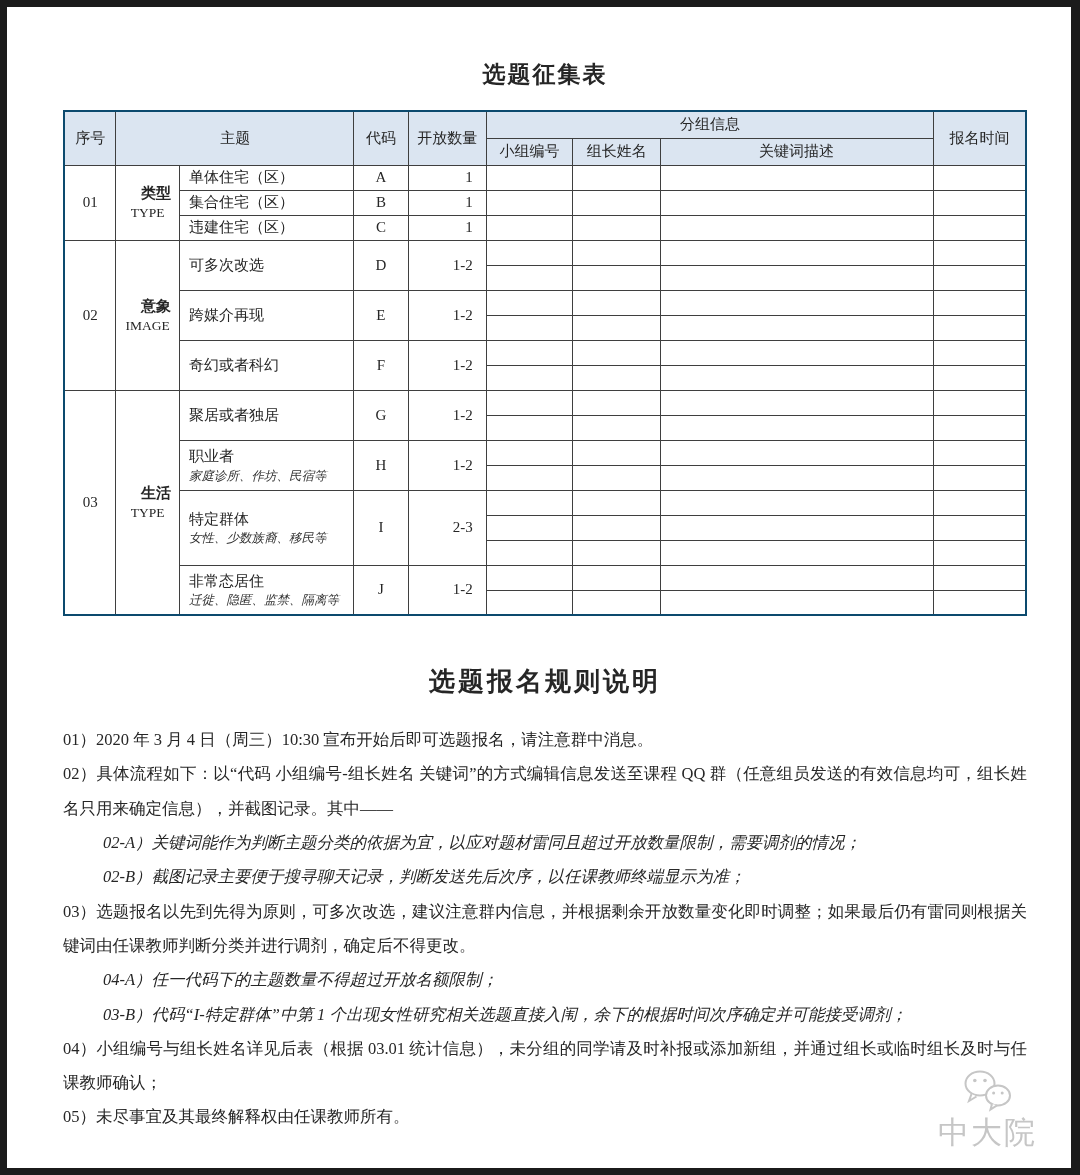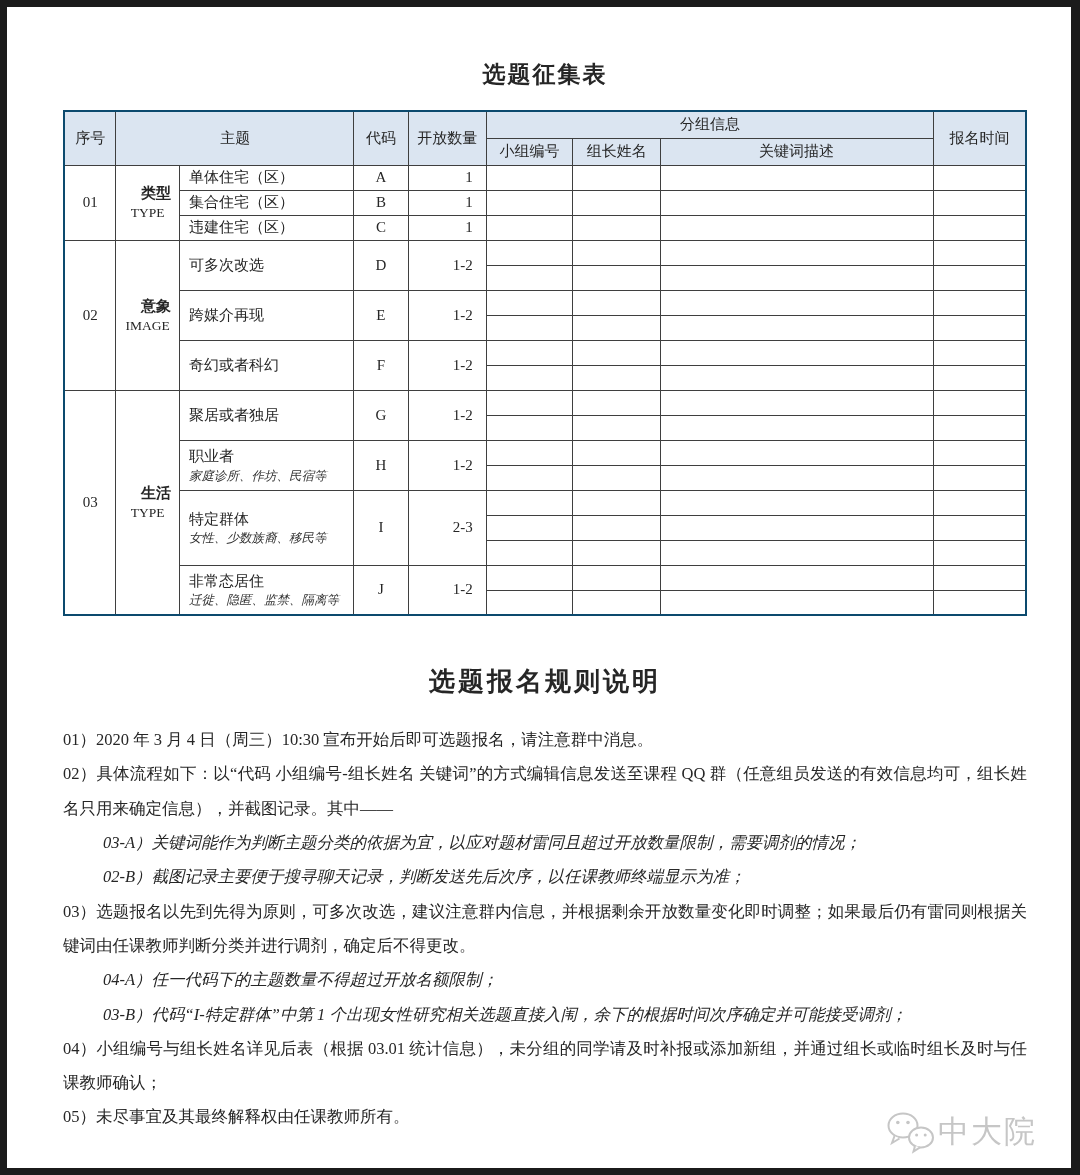--- a/index.html
+++ b/index.html
@@ -70,20 +70,21 @@
   .b{font-weight:normal;}
   .i{font-style:italic;}
   .watermark{
     position:absolute;
     right:34px;bottom:14px;
     display:flex;align-items:center;
     color:#c6c6c6;
     font-size:31px;
     letter-spacing:2px;
     text-shadow:1px 1px 0 #ffffff;
+    flex-direction:column;
   }
   .wx-icon svg{display:block;}
 </style>
 </head>
 <body>
 
 <div class="page">
   <div class="content">
 
     <h1 class="form-title">选题征集表</h1>
@@ -293,21 +294,21 @@
         <td></td>
         <td></td>
       </tr>
     </tbody>
       </table>
 
     <h2 class="rules-title">选题报名规则说明</h2>
 
     <p class="rule"><span>01）</span><span class="b">2020 年 3 月 4 日（周三）10:30 宣布开始后</span><span>即可选题报名，请注意群中消息。</span></p>
     <p class="rule"><span>02）具体流程如下：以</span><span class="b">“代码 小组编号-组长姓名 关键词”</span><span>的方式编辑信息发送至</span><span class="b">课程 QQ 群</span><span>（任意组员发送的有效信息均可，组长姓名只用来确定信息），并截图记录。其中——</span></p>
-    <p class="rule sub"><span class="i">03-A）关键词</span><span class="b i">能作为判断主题分类的依据</span><span class="i">为宜，以应对题材雷同且超过开放数量限制，需要调剂的情况；</span></p>
+    <p class="rule sub"><span class="i">02-A）关键词</span><span class="b i">能作为判断主题分类的依据</span><span class="i">为宜，以应对题材雷同且超过开放数量限制，需要调剂的情况；</span></p>
     <p class="rule sub"><span class="i">02-B）截图记录主要便于搜寻聊天记录，判断发送先后次序，</span><span class="b i">以任课教师终端显示</span><span class="i">为准；</span></p>
     <p class="rule"><span>03）选题报名以</span><span class="b">先到先得</span><span>为原则，</span><span class="b">可多次改选</span><span>，建议注意群内信息，并根据剩余</span><span class="b">开放数量</span><span>变化即时调整；如果</span><span class="b">最后仍有雷同则根据关键词由任课教师判断分类并进行调剂，确定后不得更改</span><span>。</span></p>
     <p class="rule sub"><span class="i">04-A）任一代码下的主题数量</span><span class="b i">不得超过开放名额限制；</span></p>
     <p class="rule sub"><span class="i">03-B）</span><span class="b i">代码“I-特定群体”中第 1 个出现女性研究相关选题</span><span class="i">直接入闱，余下的根据时间次序确定并可能接受调剂；</span></p>
     <p class="rule"><span>04）</span><span class="b">小组编号与组长姓名详见后表（根据 03.01 统计信息）</span><span>，未分组的同学请及时补报或添加新组，并通过组长或临时组长及时与任课教师确认；</span></p>
     <p class="rule"><span>05）</span><span class="b">未尽事宜及其最终解释权</span><span>由任课教师所有。</span></p>
 
   </div>
 
   <div class="watermark">

